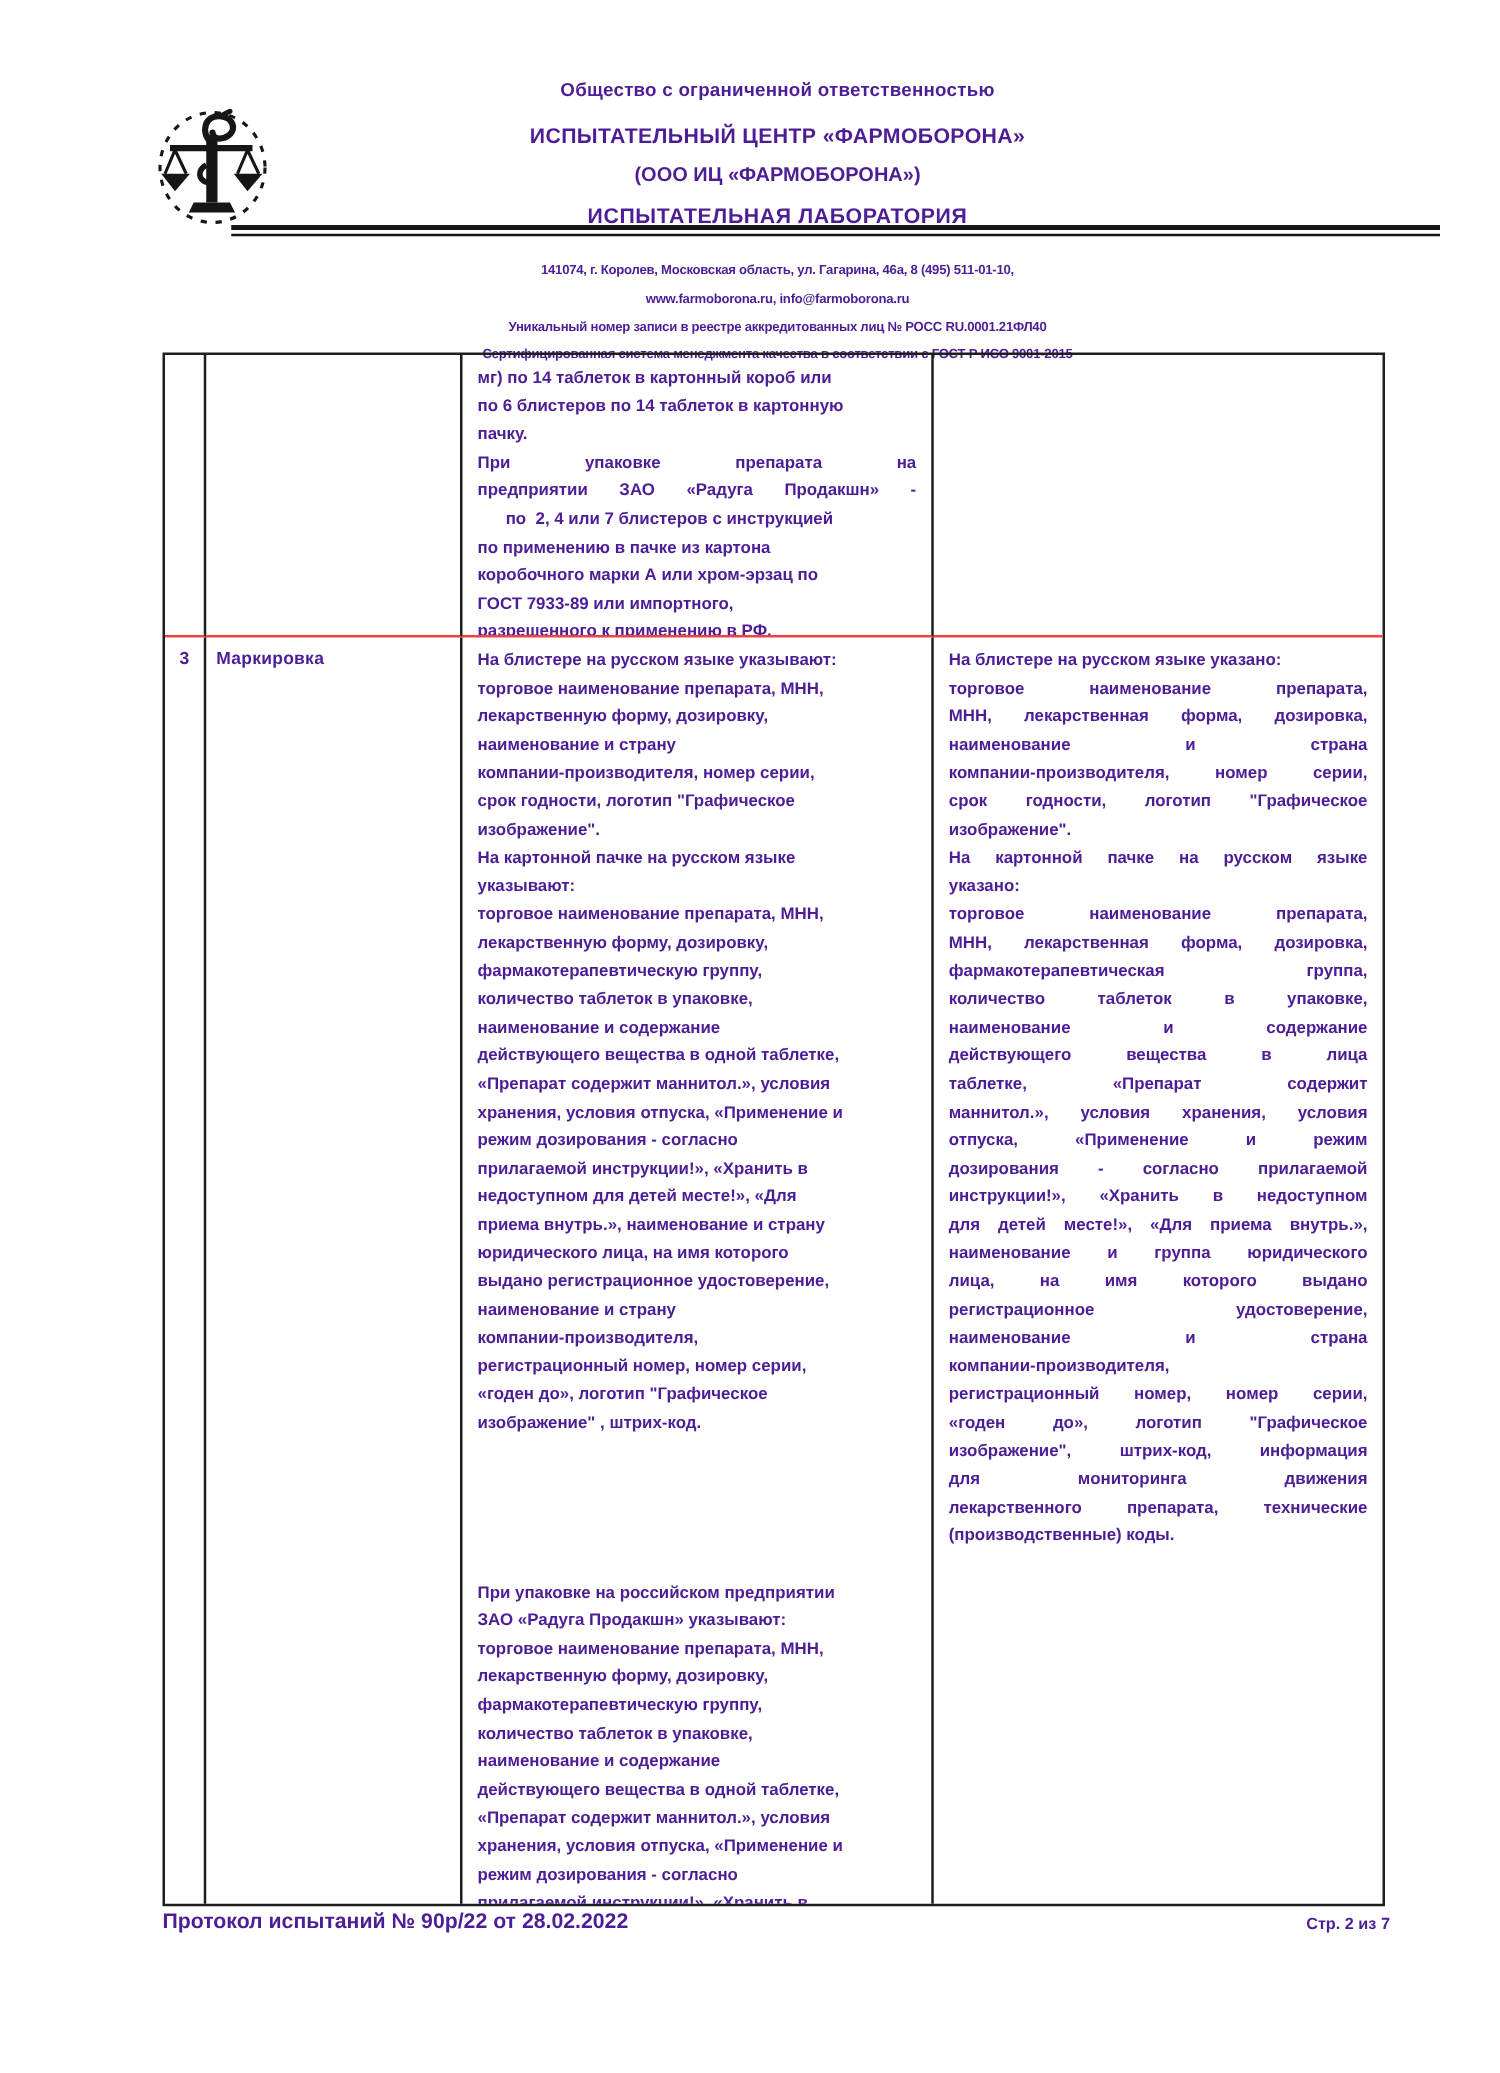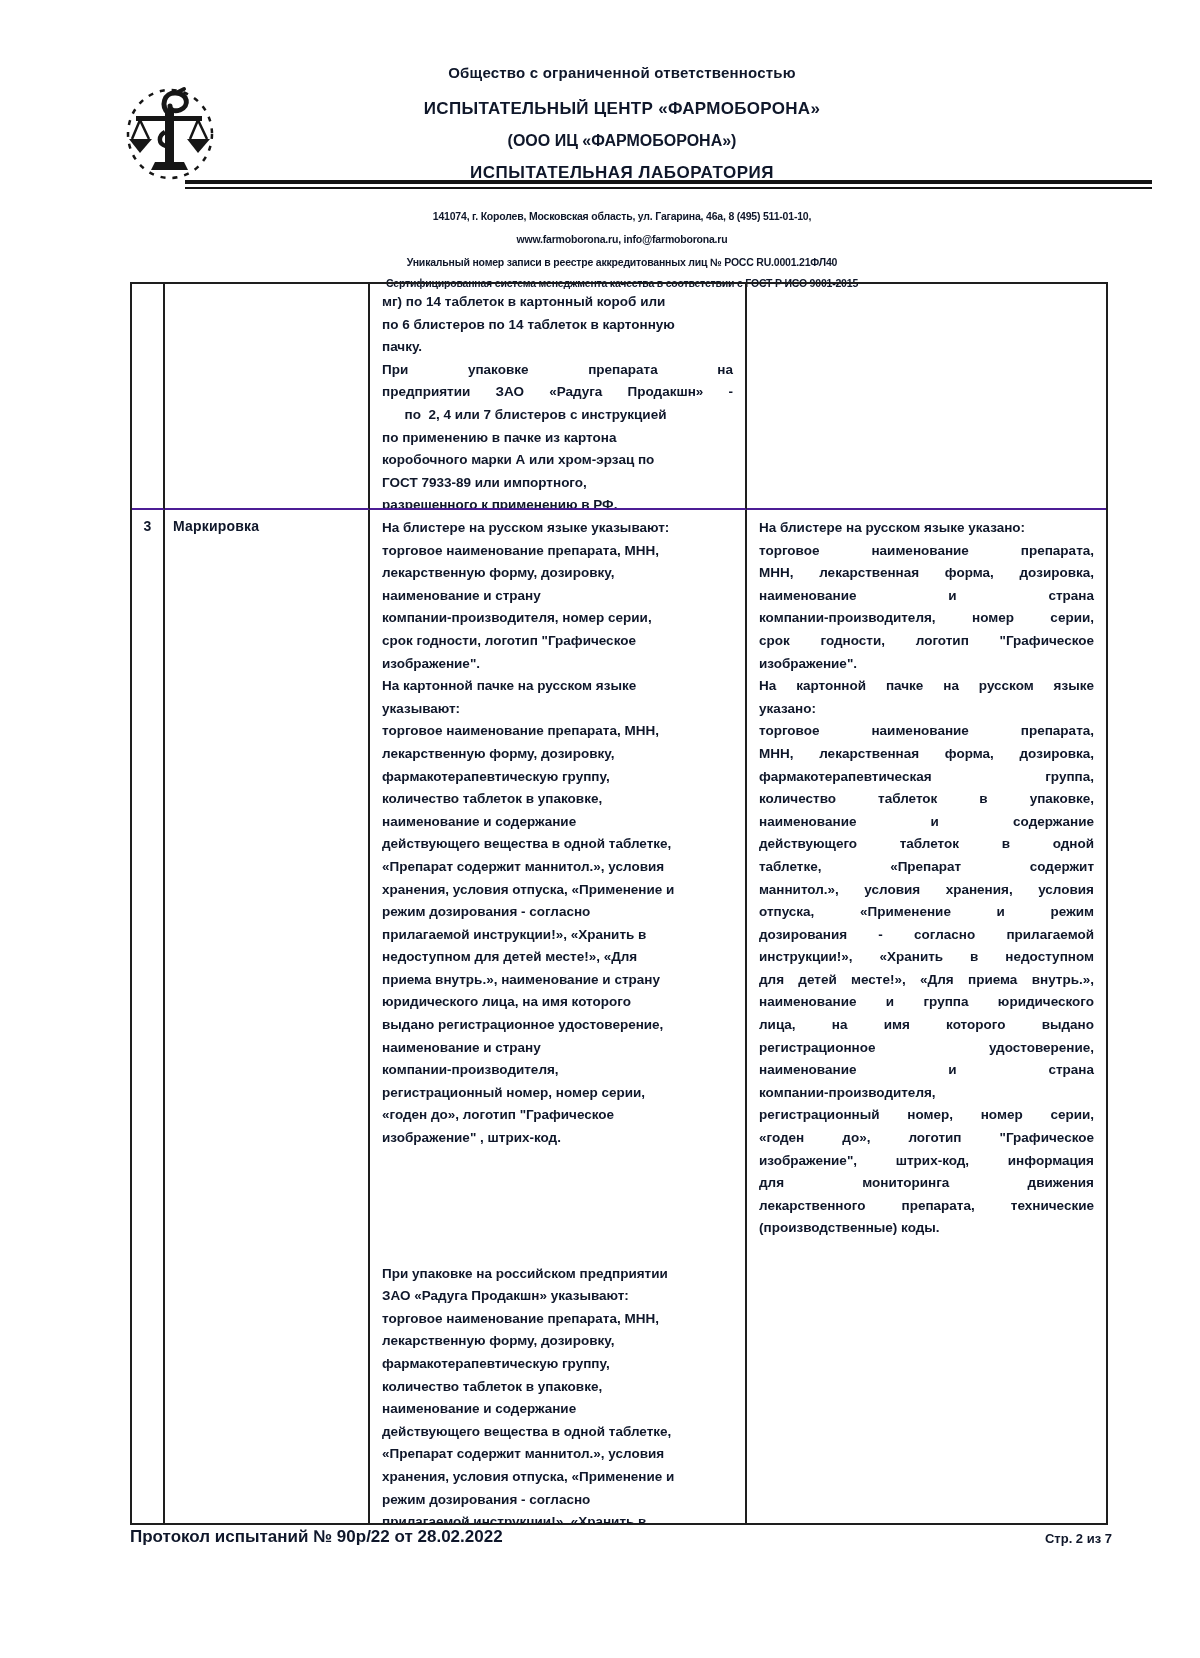--- a/index.html
+++ b/index.html
@@ -2,21 +2,21 @@
 <html><head>
 <meta charset="utf-8">
 <style>
   html,body{margin:0;padding:0;background:#e8e8e8;}
   .page{
     position:relative;
     width:1200px;height:1658px;
     margin:0 auto;
     background:#ffffff;
     font-family:"Liberation Sans",sans-serif;
-    color:#0f172a;
+    color:#4c1d95;
     overflow:hidden;
   }
   
   .hdr-center{position:absolute;left:92px;width:1060px;text-align:center;font-weight:bold;}
   .hdr-org{top:64px;font-size:15px;letter-spacing:0.2px;}
   .hdr-name{top:99px;font-size:17px;letter-spacing:0.3px;}
   .hdr-short{top:132px;font-size:16px;}
   .hdr-lab{top:163px;font-size:17px;letter-spacing:0.5px;}
   .hdr-rule{
     position:absolute;left:185px;top:180px;width:967px;height:3px;
@@ -34,21 +34,21 @@
     position:absolute;left:130px;top:282px;width:978px;height:1243px;
     border:2px solid #1e1e1e;
     display:grid;
     grid-template-columns:33px 205px 377px 1fr;
     grid-template-rows:226px 1fr;
     box-sizing:border-box;
     font-weight:bold;
   }
   .cell{box-sizing:border-box;overflow:hidden;}
   .br{border-right:2px solid #1e1e1e;}
-  .bb{border-bottom:2px solid #4c1d95;}
+  .bb{border-bottom:2px solid #ef4444;}
   .num-cell{text-align:center;padding-top:8px;font-size:14px;}
   .label-cell{padding:8px 20px 0 8px;font-size:14px;letter-spacing:0.2px;}
   .text-cell{padding:7px 12px 0 12px;font-size:13.5px;}
   .ln{line-height:22.6px;white-space:pre;min-height:22.6px;}
   .ln.j{white-space:normal;text-align:justify;text-align-last:justify;}
   
   .ft-protocol{position:absolute;left:130px;top:1527px;width:890px;
     font-size:17px;font-weight:bold;}
   .ft-page{position:absolute;right:88px;top:1531px;font-size:13px;font-weight:bold;}
 </style>
@@ -165,21 +165,21 @@
         <div class="ln j">компании-производителя, номер серии,</div>
         <div class="ln j">срок годности, логотип "Графическое</div>
         <div class="ln">изображение".</div>
         <div class="ln j">На картонной пачке на русском языке</div>
         <div class="ln">указано:</div>
         <div class="ln j">торговое наименование препарата,</div>
         <div class="ln j">МНН, лекарственная форма, дозировка,</div>
         <div class="ln j">фармакотерапевтическая группа,</div>
         <div class="ln j">количество таблеток в упаковке,</div>
         <div class="ln j">наименование и содержание</div>
-        <div class="ln j">действующего таблеток в одной</div>
+        <div class="ln j">действующего вещества в лица</div>
         <div class="ln j">таблетке, «Препарат содержит</div>
         <div class="ln j">маннитол.», условия хранения, условия</div>
         <div class="ln j">отпуска, «Применение и режим</div>
         <div class="ln j">дозирования - согласно прилагаемой</div>
         <div class="ln j">инструкции!», «Хранить в недоступном</div>
         <div class="ln j">для детей месте!», «Для приема внутрь.»,</div>
         <div class="ln j">наименование и группа юридического</div>
         <div class="ln j">лица, на имя которого выдано</div>
         <div class="ln j">регистрационное удостоверение,</div>
         <div class="ln j">наименование и страна</div>

